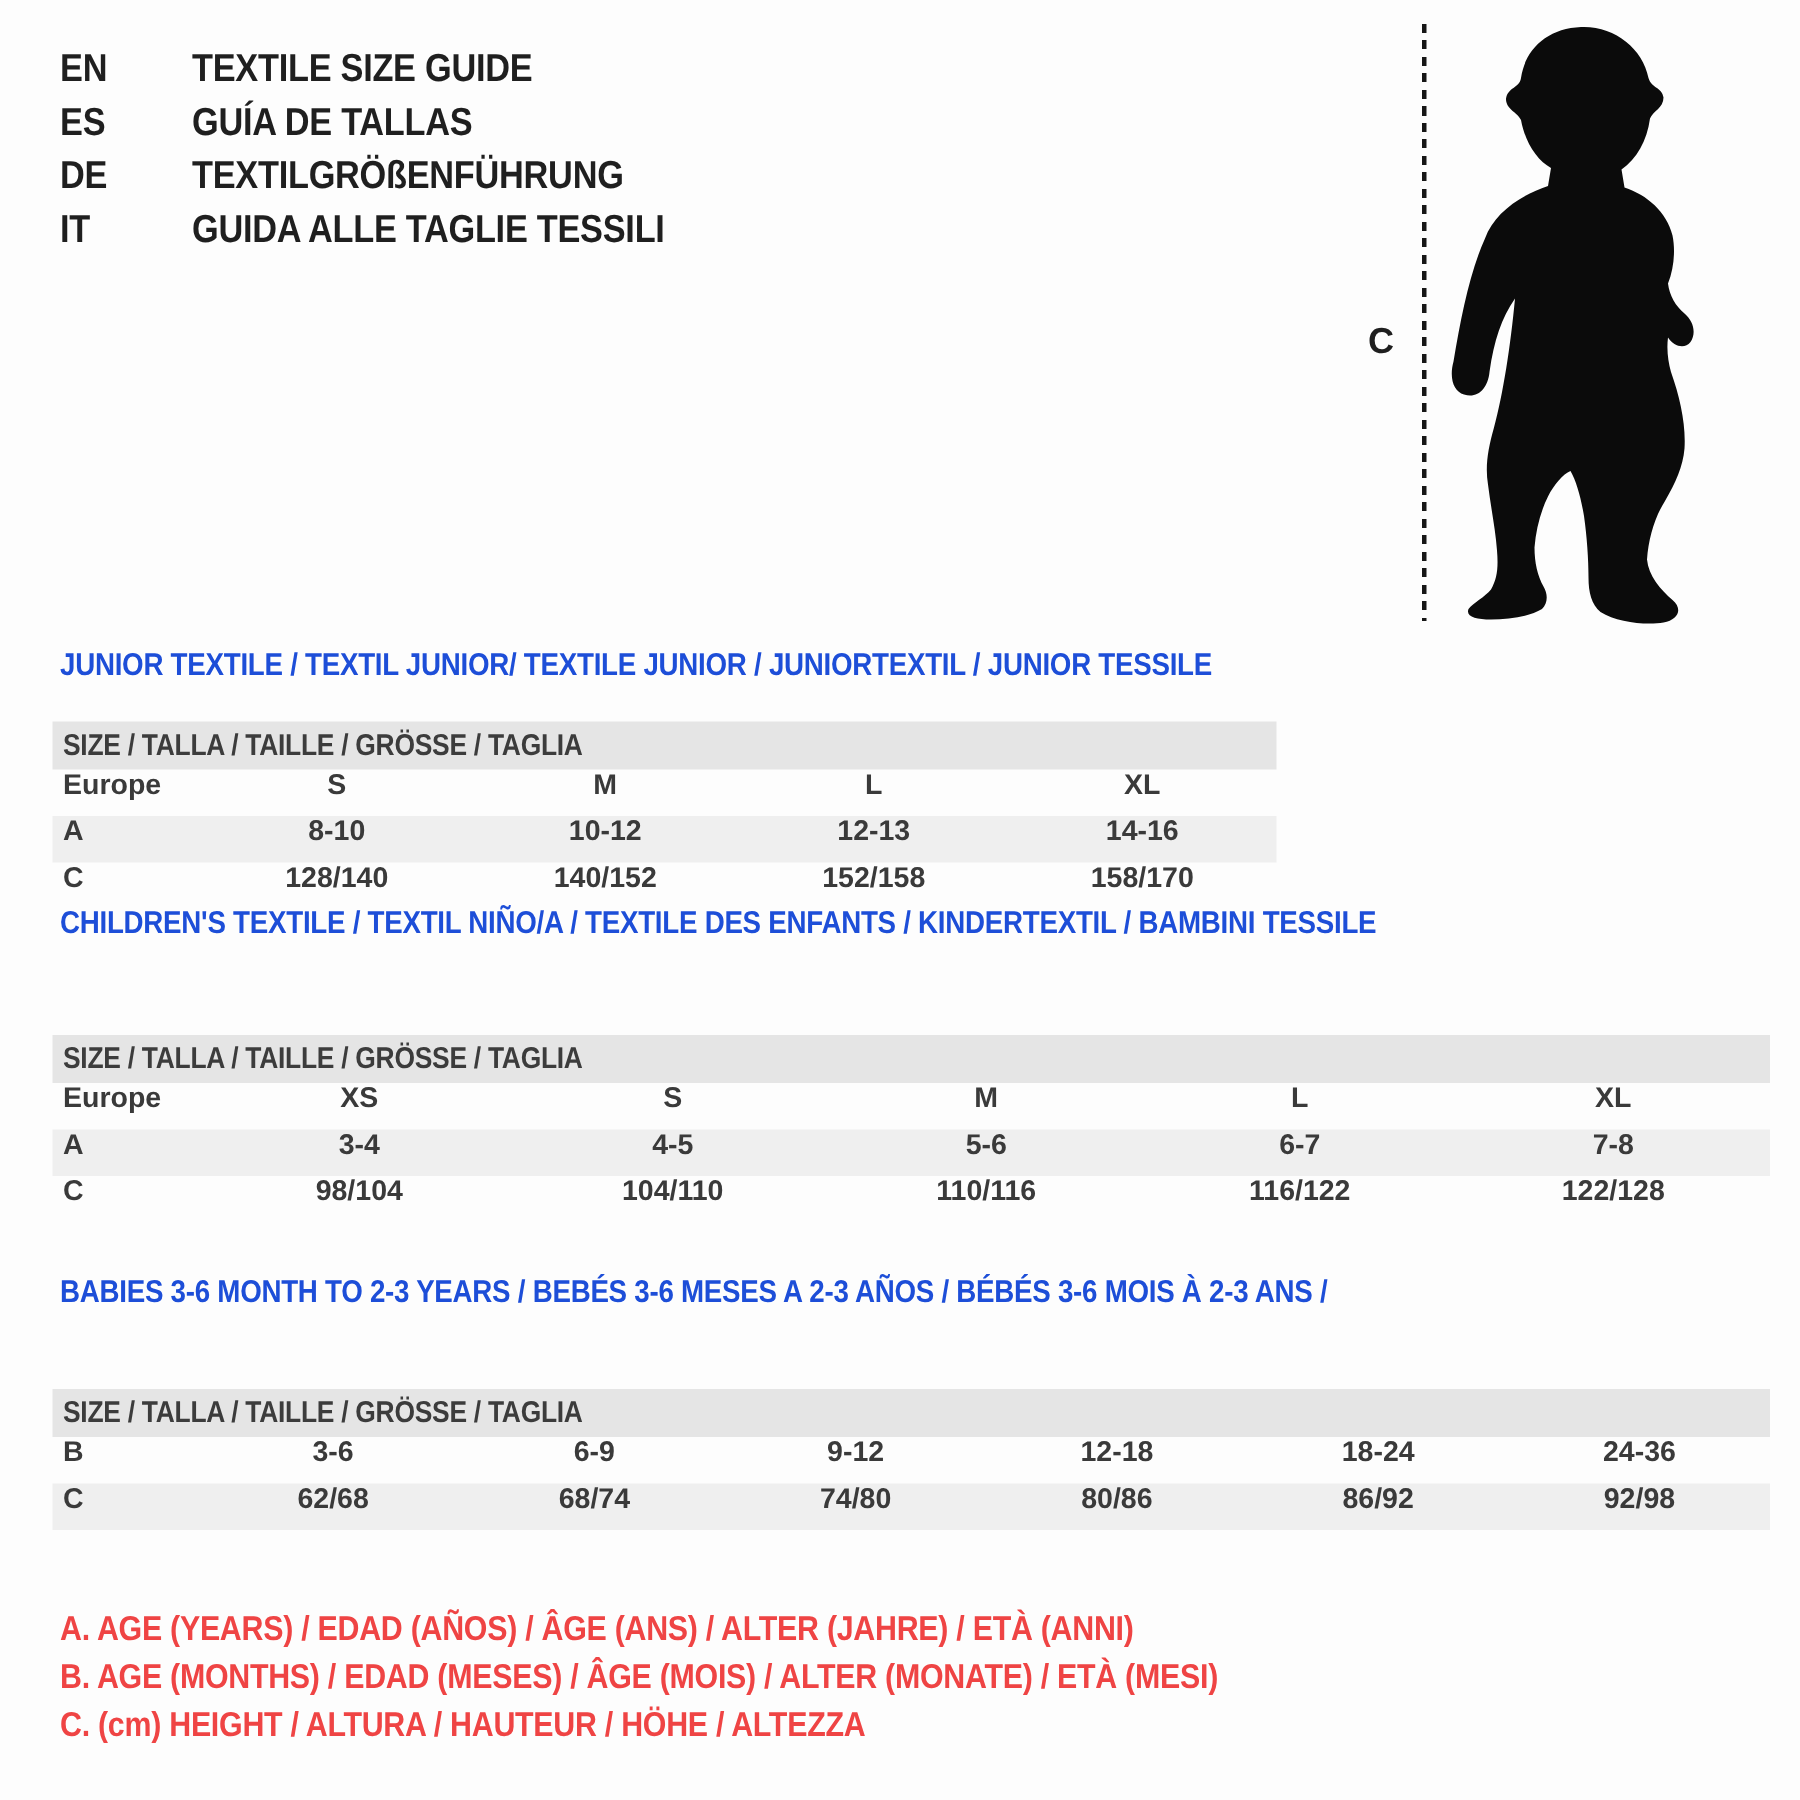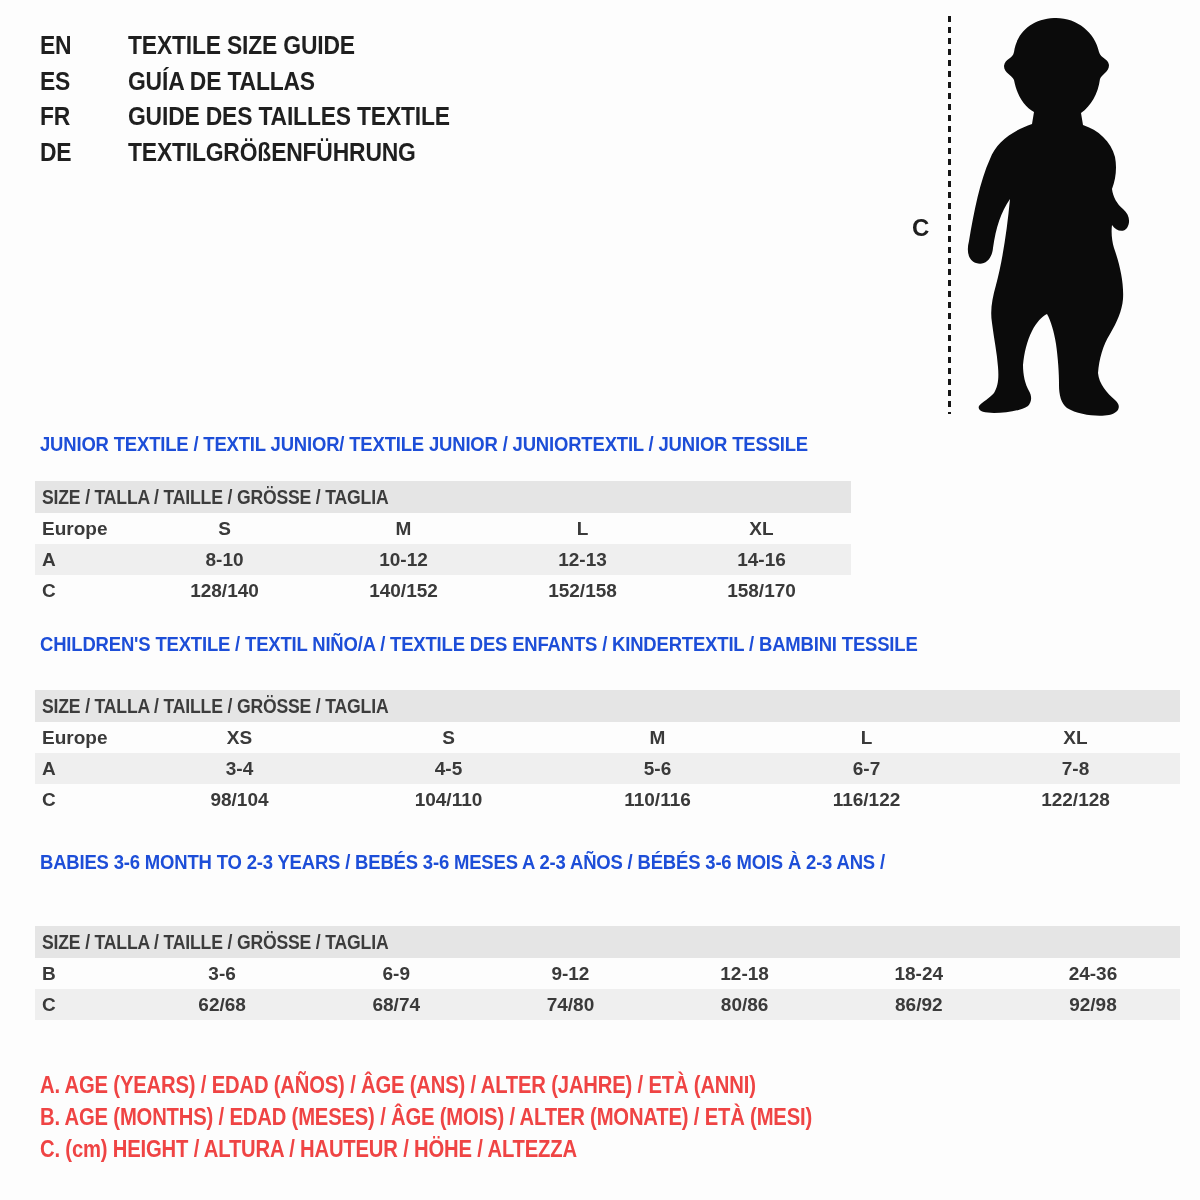--- a/index.html
+++ b/index.html
@@ -25,35 +25,35 @@
   #dash-line{
     position:absolute;left:948px;top:16px;width:3px;height:398px;
     background:repeating-linear-gradient(to bottom,#161616 0 6px,transparent 6px 11px);
   }
   #figure-measure-label{position:absolute;left:912px;top:214px;font-size:24px;}
   #silhouette{position:absolute;left:966px;top:16px;width:174px;height:400px;}
 
   
   .section-title{position:absolute;left:40px;font-size:21px;line-height:24px;color:#1d4ed8;}
   #title-junior{top:432px;}
-  #title-children{top:632px;text-decoration:underline;}
+  #title-children{top:604px;text-decoration:underline;}
   #title-babies-1{top:850px;}
   #title-babies-2{top:885px;}
 
   
   .size-table{position:absolute;left:35px;}
   #table-junior{top:481px;width:816px;}
   #table-children{top:690px;width:1145px;}
   #table-babies{top:926px;width:1145px;}
   .size-bar{
     height:32px;background:#e5e5e5;color:#3c3c3c;
     display:flex;align-items:center;padding-left:7px;box-sizing:border-box;
     font-size:20px;
   }
-  .trow{display:flex;height:31px;align-items:center;font-size:19px;color:#3a3a3a;}
+  .trow{display:flex;height:31px;align-items:flex-start;font-size:19px;color:#3a3a3a;}
   .trow.shaded{background:#efefef;}
   .tlabel{flex:0 0 100px;width:100px;padding-left:7px;box-sizing:border-box;text-align:left;}
   .tcell{flex:1;text-align:center;}
 
   
   #footnotes{position:absolute;left:40px;top:1069px;}
   .footnote{height:32px;line-height:32px;font-size:23px;color:#ef4444;}
 </style>
 </head>
 <body>
@@ -63,26 +63,26 @@
   <div id="lang-block">
     <div class="lang-row">
       <span class="lang-code"><span class="cond">EN</span></span>
       <span class="cond">TEXTILE SIZE GUIDE</span>
     </div>
     <div class="lang-row">
       <span class="lang-code"><span class="cond">ES</span></span>
       <span class="cond">GUÍA DE TALLAS</span>
     </div>
     <div class="lang-row">
-      <span class="lang-code"><span class="cond">FR</span></span>
-      <span class="cond">GUIDE DES TAILLES TEXTILE</span>
-    </div>
-    <div class="lang-row">
       <span class="lang-code"><span class="cond">DE</span></span>
       <span class="cond">TEXTILGRÖßENFÜHRUNG</span>
+    </div>
+    <div class="lang-row">
+      <span class="lang-code"><span class="cond">IT</span></span>
+      <span class="cond">GUIDA ALLE TAGLIE TESSILI</span>
     </div>
   </div>
 
   <div id="dash-line"></div>
   <div id="figure-measure-label">C</div>
   <svg id="silhouette" viewBox="0 0 174 400" aria-hidden="true">
     <path fill="#0b0b0b" d="M88 2
       C66 3 51 16 48 36 C47 43 39 42 38 50 C38 57 46 59 48 64
       C51 80 59 91 68 96 L66 108
       C48 114 30 126 24 143 C14 165 8 195 3 225

